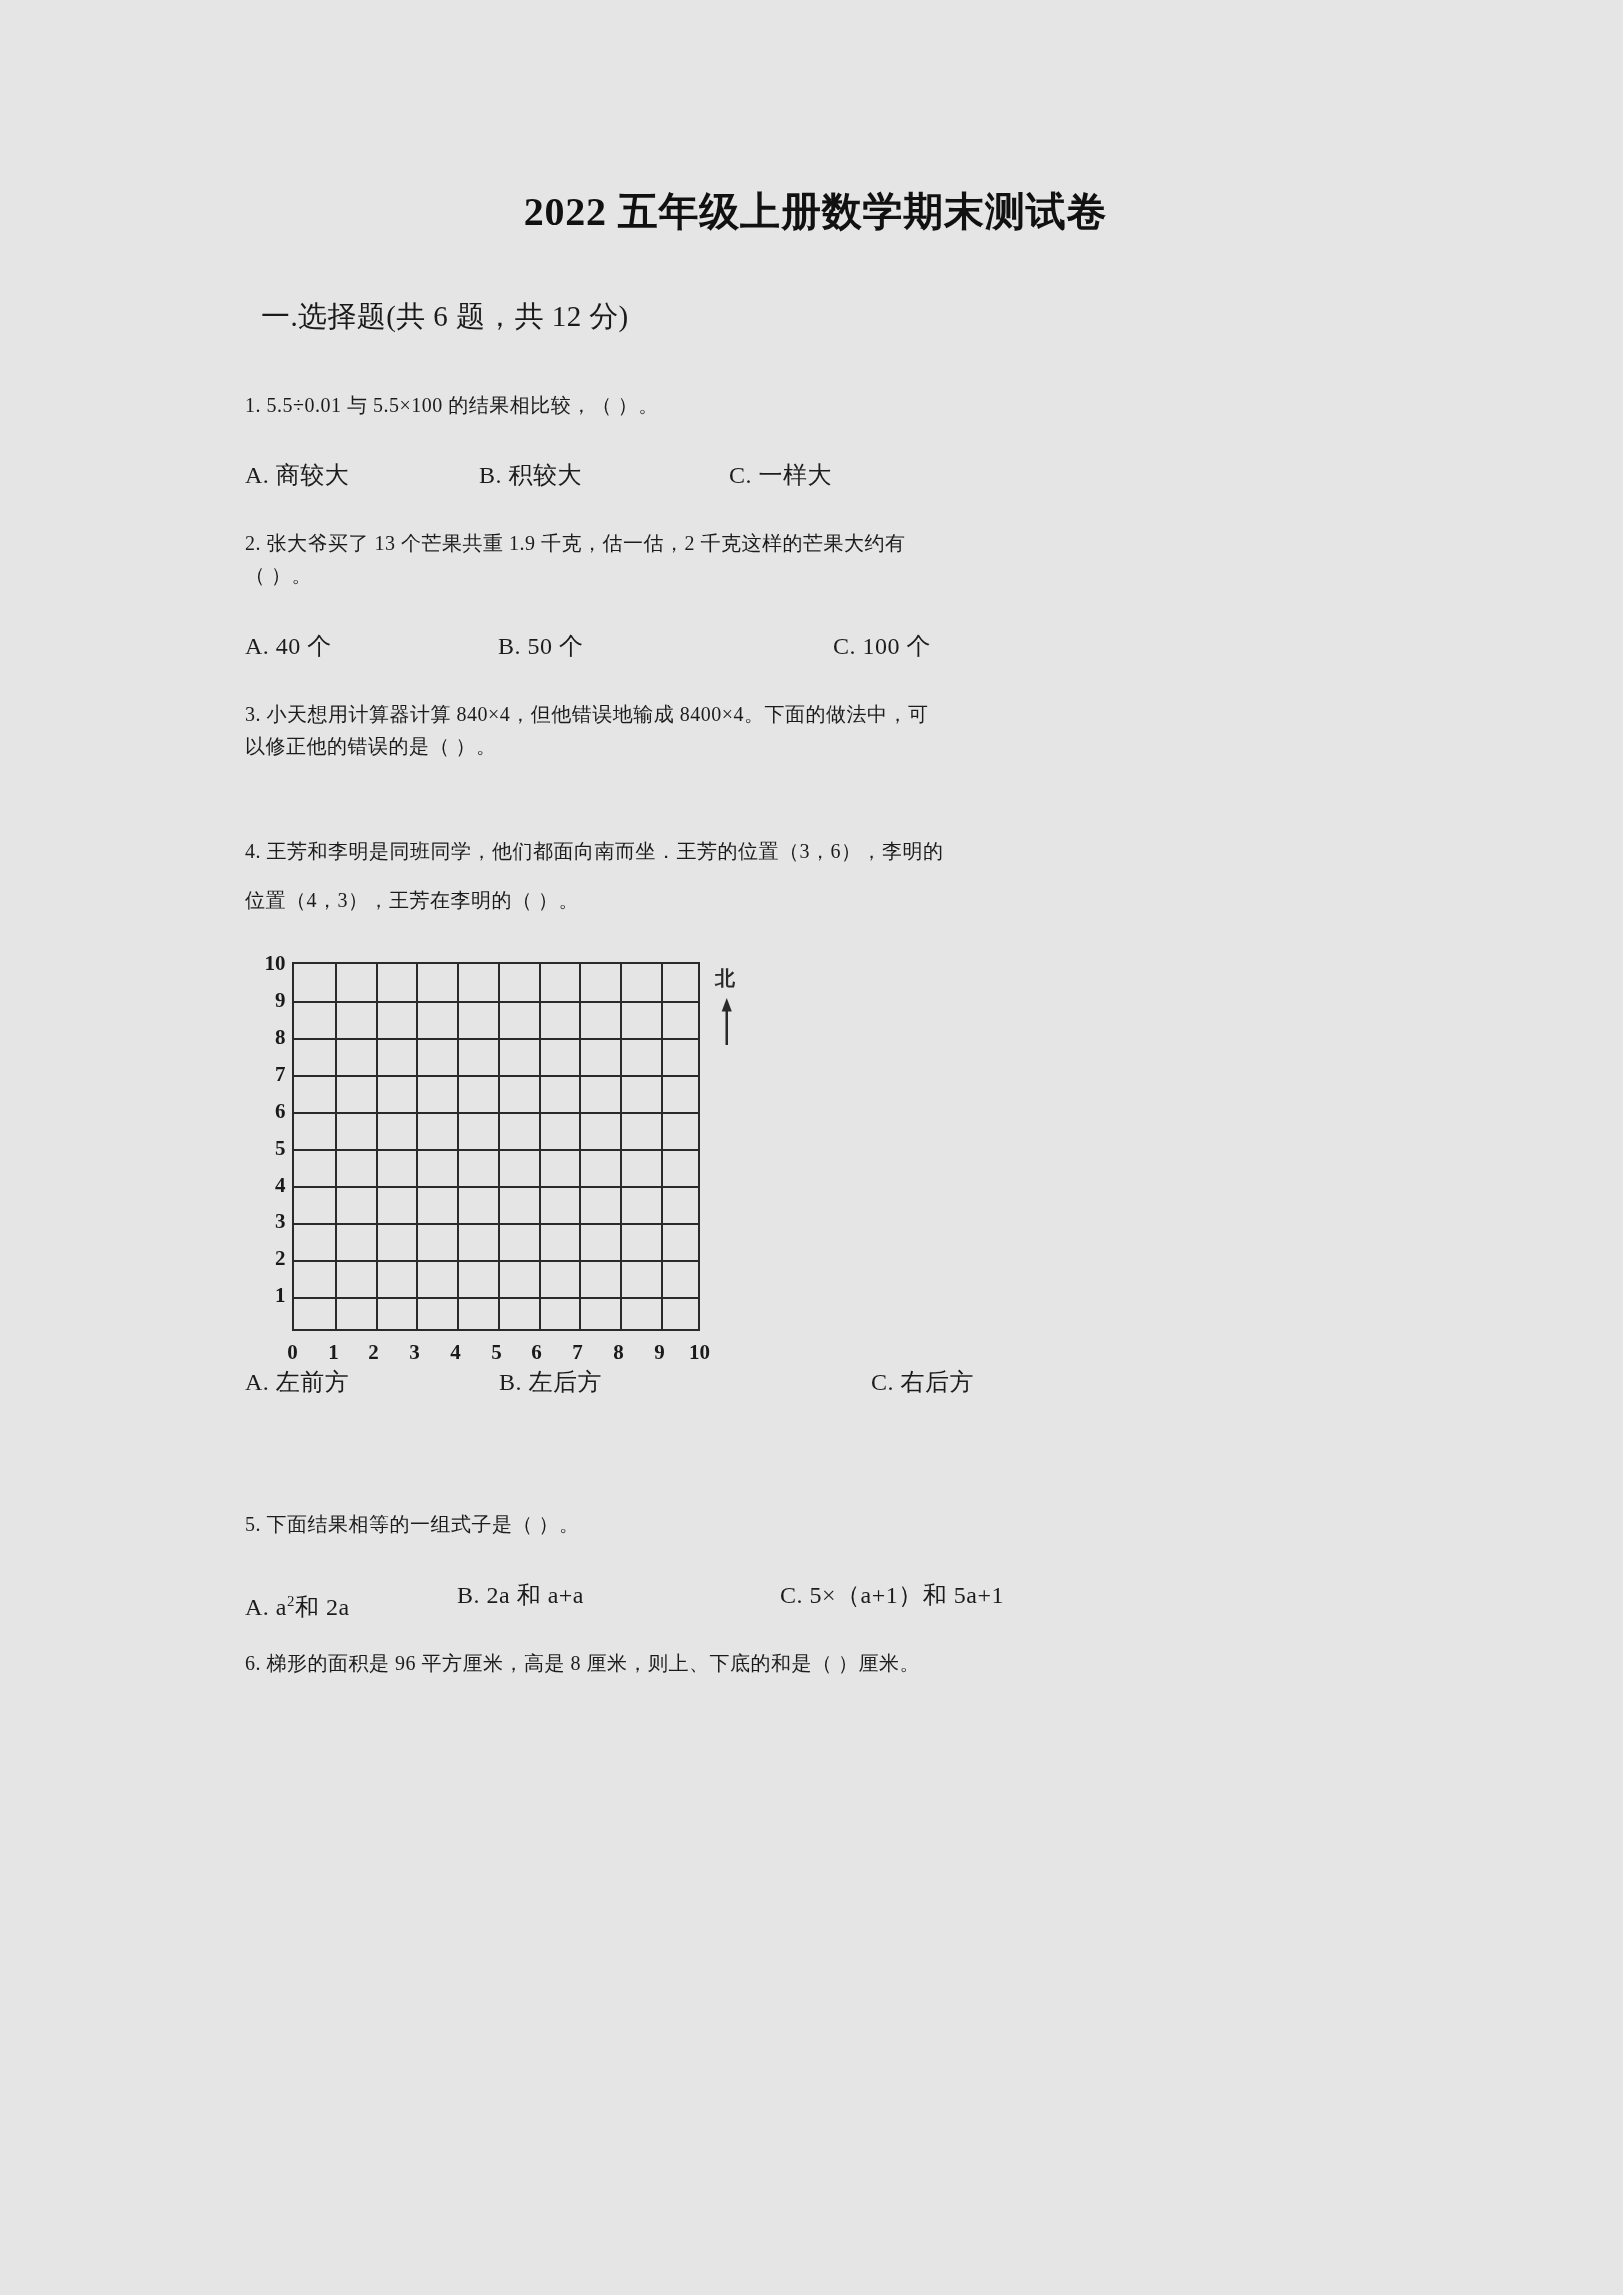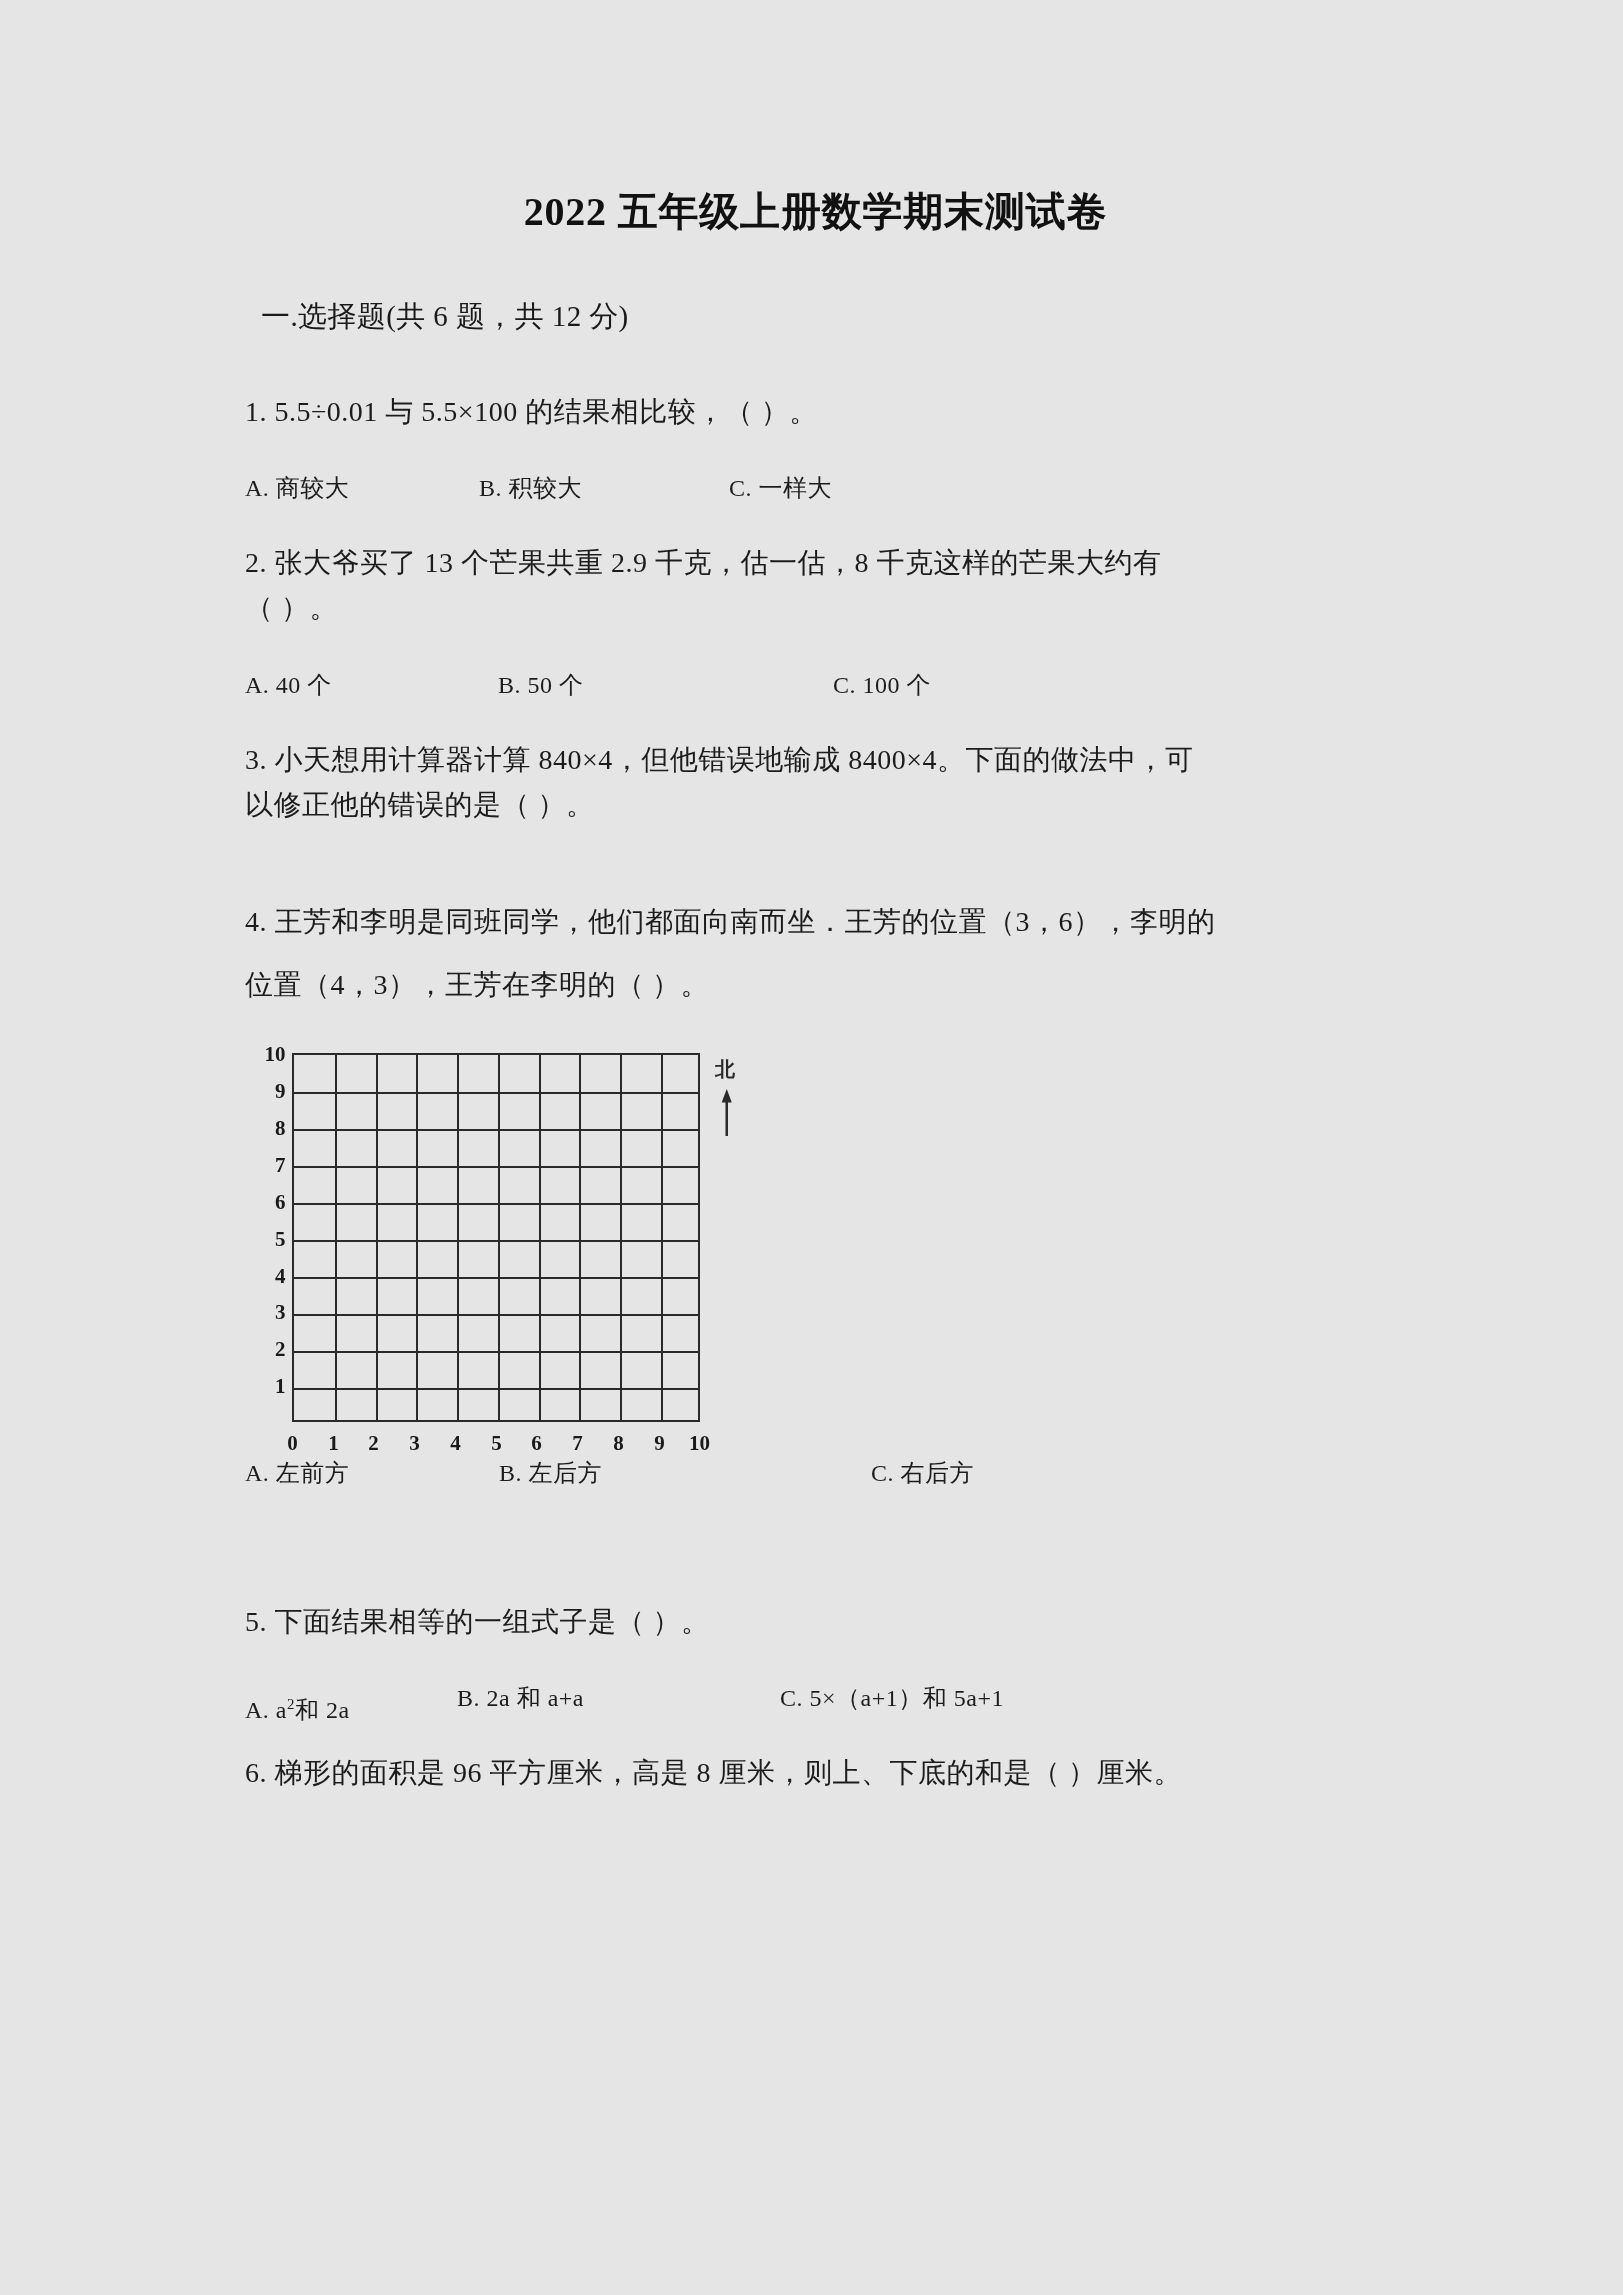--- a/index.html
+++ b/index.html
@@ -50,21 +50,21 @@
     font-size: 29px;
     font-weight: normal;
     margin: 16px;
     padding-top: 44px;
     line-height: 1.4;
     letter-spacing: 0.4px;
   }
 
   
   .q-text {
-    font-size: 28px;
+    font-size: 20px;
     line-height: 1.62;
     margin: 0;
     letter-spacing: 0.5px;
     color: #1c1c1c;
   }
   .gap-md  { height: 36px; }
 
   
   .opt-row {
     font-size: 24px;
@@ -162,21 +162,21 @@
     <div class="q-text">1. 5.5÷0.01 与 5.5×100 的结果相比较，（          ）。</div>
     <div class="gap-md"></div>
     <div class="opt-row">
       <span class="opt" style="left:0px;">A. 商较大</span>
       <span class="opt" style="left:234px;">B. 积较大</span>
       <span class="opt" style="left:484px;">C. 一样大</span>
     </div>
 
     <div class="gap-md"></div>
 
-    <div class="q-text">2. 张大爷买了 13 个芒果共重 2.9 千克，估一估，8 千克这样的芒果大约有</div>
+    <div class="q-text">2. 张大爷买了 13 个芒果共重 1.9 千克，估一估，2 千克这样的芒果大约有</div>
     <div class="q-text">（          ）。</div>
     <div class="gap-md"></div>
     <div class="opt-row">
       <span class="opt" style="left:0px;">A. 40 个</span>
       <span class="opt" style="left:253px;">B. 50 个</span>
       <span class="opt" style="left:588px;">C. 100 个</span>
     </div>
 
     <div class="gap-md"></div>
 

